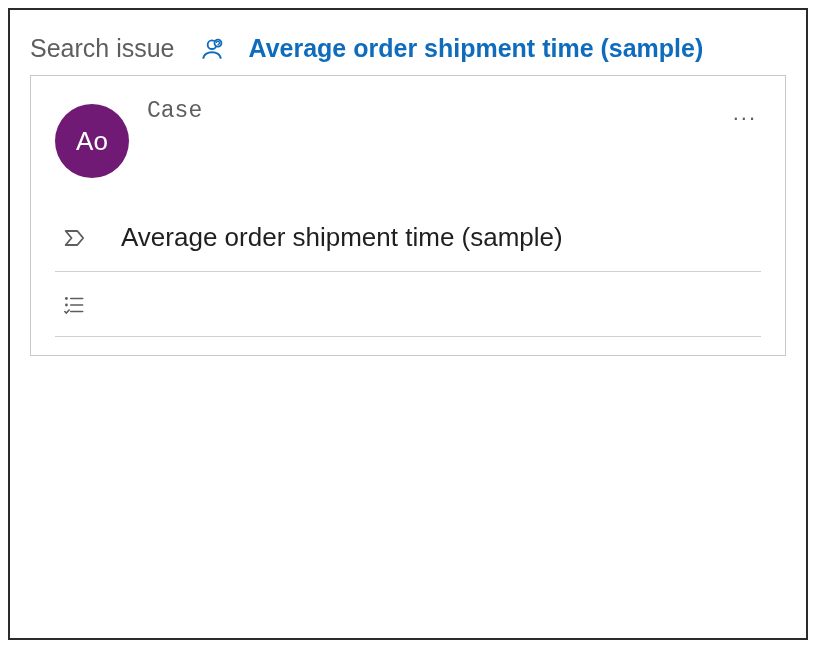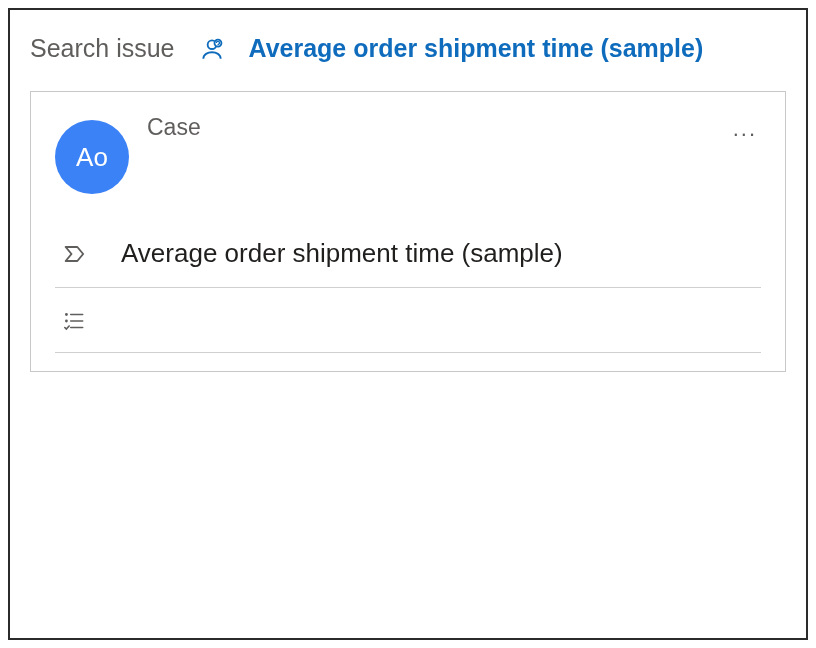--- a/index.html
+++ b/index.html
@@ -17,21 +17,21 @@
     .outer {
       border: 2px solid #2b2b2b;
       width: 100%;
       height: 100%;
       padding: 24px 20px 28px 20px;
     }
     .breadcrumb {
       display: flex;
       align-items: center;
       gap: 24px;
-      margin-bottom: 28px;
+      margin-bottom: 12px;
       font-size: 25px;
     }
     .breadcrumb-item {
       color: #605e5c;
     }
     .breadcrumb-item.active {
       color: #0f6cbd;
       font-weight: 600;
     }
     .breadcrumb .person-icon {
@@ -47,33 +47,34 @@
     .card-header {
       display: flex;
       align-items: flex-start;
       gap: 18px;
       margin-bottom: 24px;
     }
     .avatar {
       width: 74px;
       height: 74px;
       border-radius: 50%;
-      background: #3b82f6;
+      background: #701a75;
       color: #fff;
       display: flex;
       align-items: center;
       justify-content: center;
       font-size: 26px;
       font-weight: 400;
       flex-shrink: 0;
       margin-top: 6px;
     }
     .header-text {
       flex: 1;
       min-width: 0;
+      font-family: Liberation Mono, monospace;
     }
     .case-label {
       font-size: 23px;
       color: #605e5c;
       margin-bottom: 2px;
     }
     .case-title {
       font-size: 36px;
       color: #323130;
       font-weight: 400;

